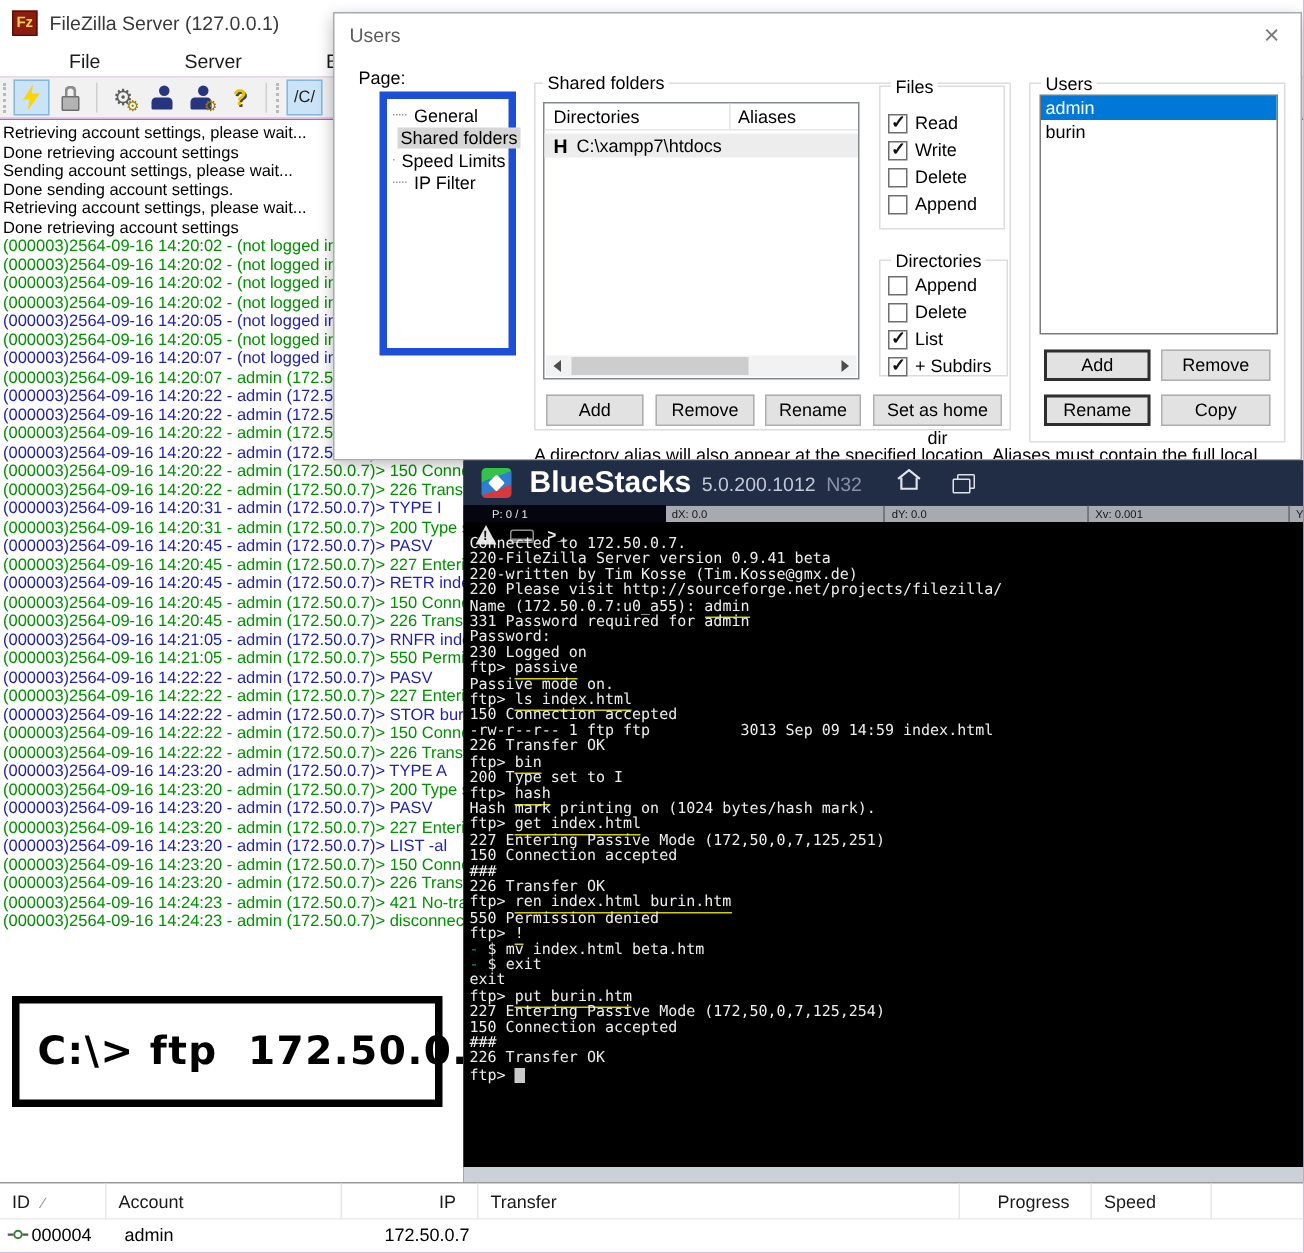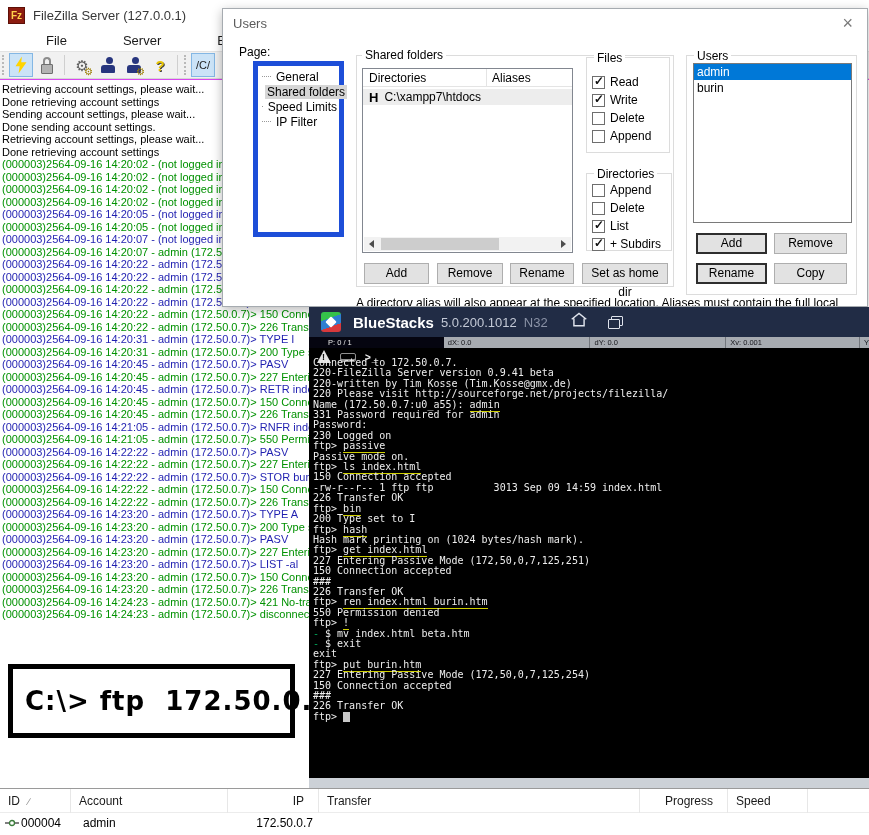--- a/index.html
+++ b/index.html
@@ -127,21 +127,21 @@
   .ub4{left:551px;top:254px;width:73px;}
   .footnote{position:absolute;left:133px;top:287px;font-size:12px;white-space:nowrap;z-index:3;}
 
   
   .bluestacks{position:absolute;left:309px;top:307px;width:560px;height:481px;z-index:20;background:#000;}
   .bs-titlebar{position:absolute;left:0;top:0;right:0;height:30px;background:#212c45;display:flex;align-items:center;}
   .bs-logo{width:20px;height:20px;margin-left:12px;border-radius:3px;
            background:linear-gradient(160deg,#35c24a 0 34%,#2e7fd0 34% 67%,#d8393c 67% 100%);position:relative;}
   .bs-logo::after{content:"";position:absolute;left:6px;top:6px;width:8px;height:8px;background:#fff;
                   transform:rotate(45deg);border-radius:1px;}
-  .bs-name{color:#fff;font-size:15px;font-weight:bold;margin-left:12px;}
+  .bs-name{color:#fff;font-size:20px;font-weight:bold;margin-left:12px;}
   .bs-ver{color:#c3c9d6;font-size:13px;margin-left:7px;}
   .bs-build{color:#8a92a6;font-size:13px;margin-left:7px;}
   .bs-home{margin-left:22px;}
   .bs-inst{margin-left:20px;position:relative;width:14px;height:12px;}
   .bs-inst::before{content:"";position:absolute;left:3px;top:0;width:10px;height:8px;border:1.5px solid #dfe3ec;border-radius:1px;}
   .bs-inst::after{content:"";position:absolute;left:0;top:3px;width:10px;height:8px;border:1.5px solid #dfe3ec;background:#212c45;border-radius:1px;}
   .bs-body{position:absolute;left:0;top:30px;right:0;bottom:10px;background:#000;overflow:hidden;}
   .bs-strip{position:absolute;left:0;top:0;right:0;height:11px;display:flex;background:#050510;}
   .st-left{width:135px;color:#e8e8e8;font-size:7.5px;line-height:11px;padding-left:19px;}
   .st-seg{background:#a7abb1;color:#15151a;font-size:7.5px;line-height:11px;padding-left:4px;border-left:1px solid #73777d;}

